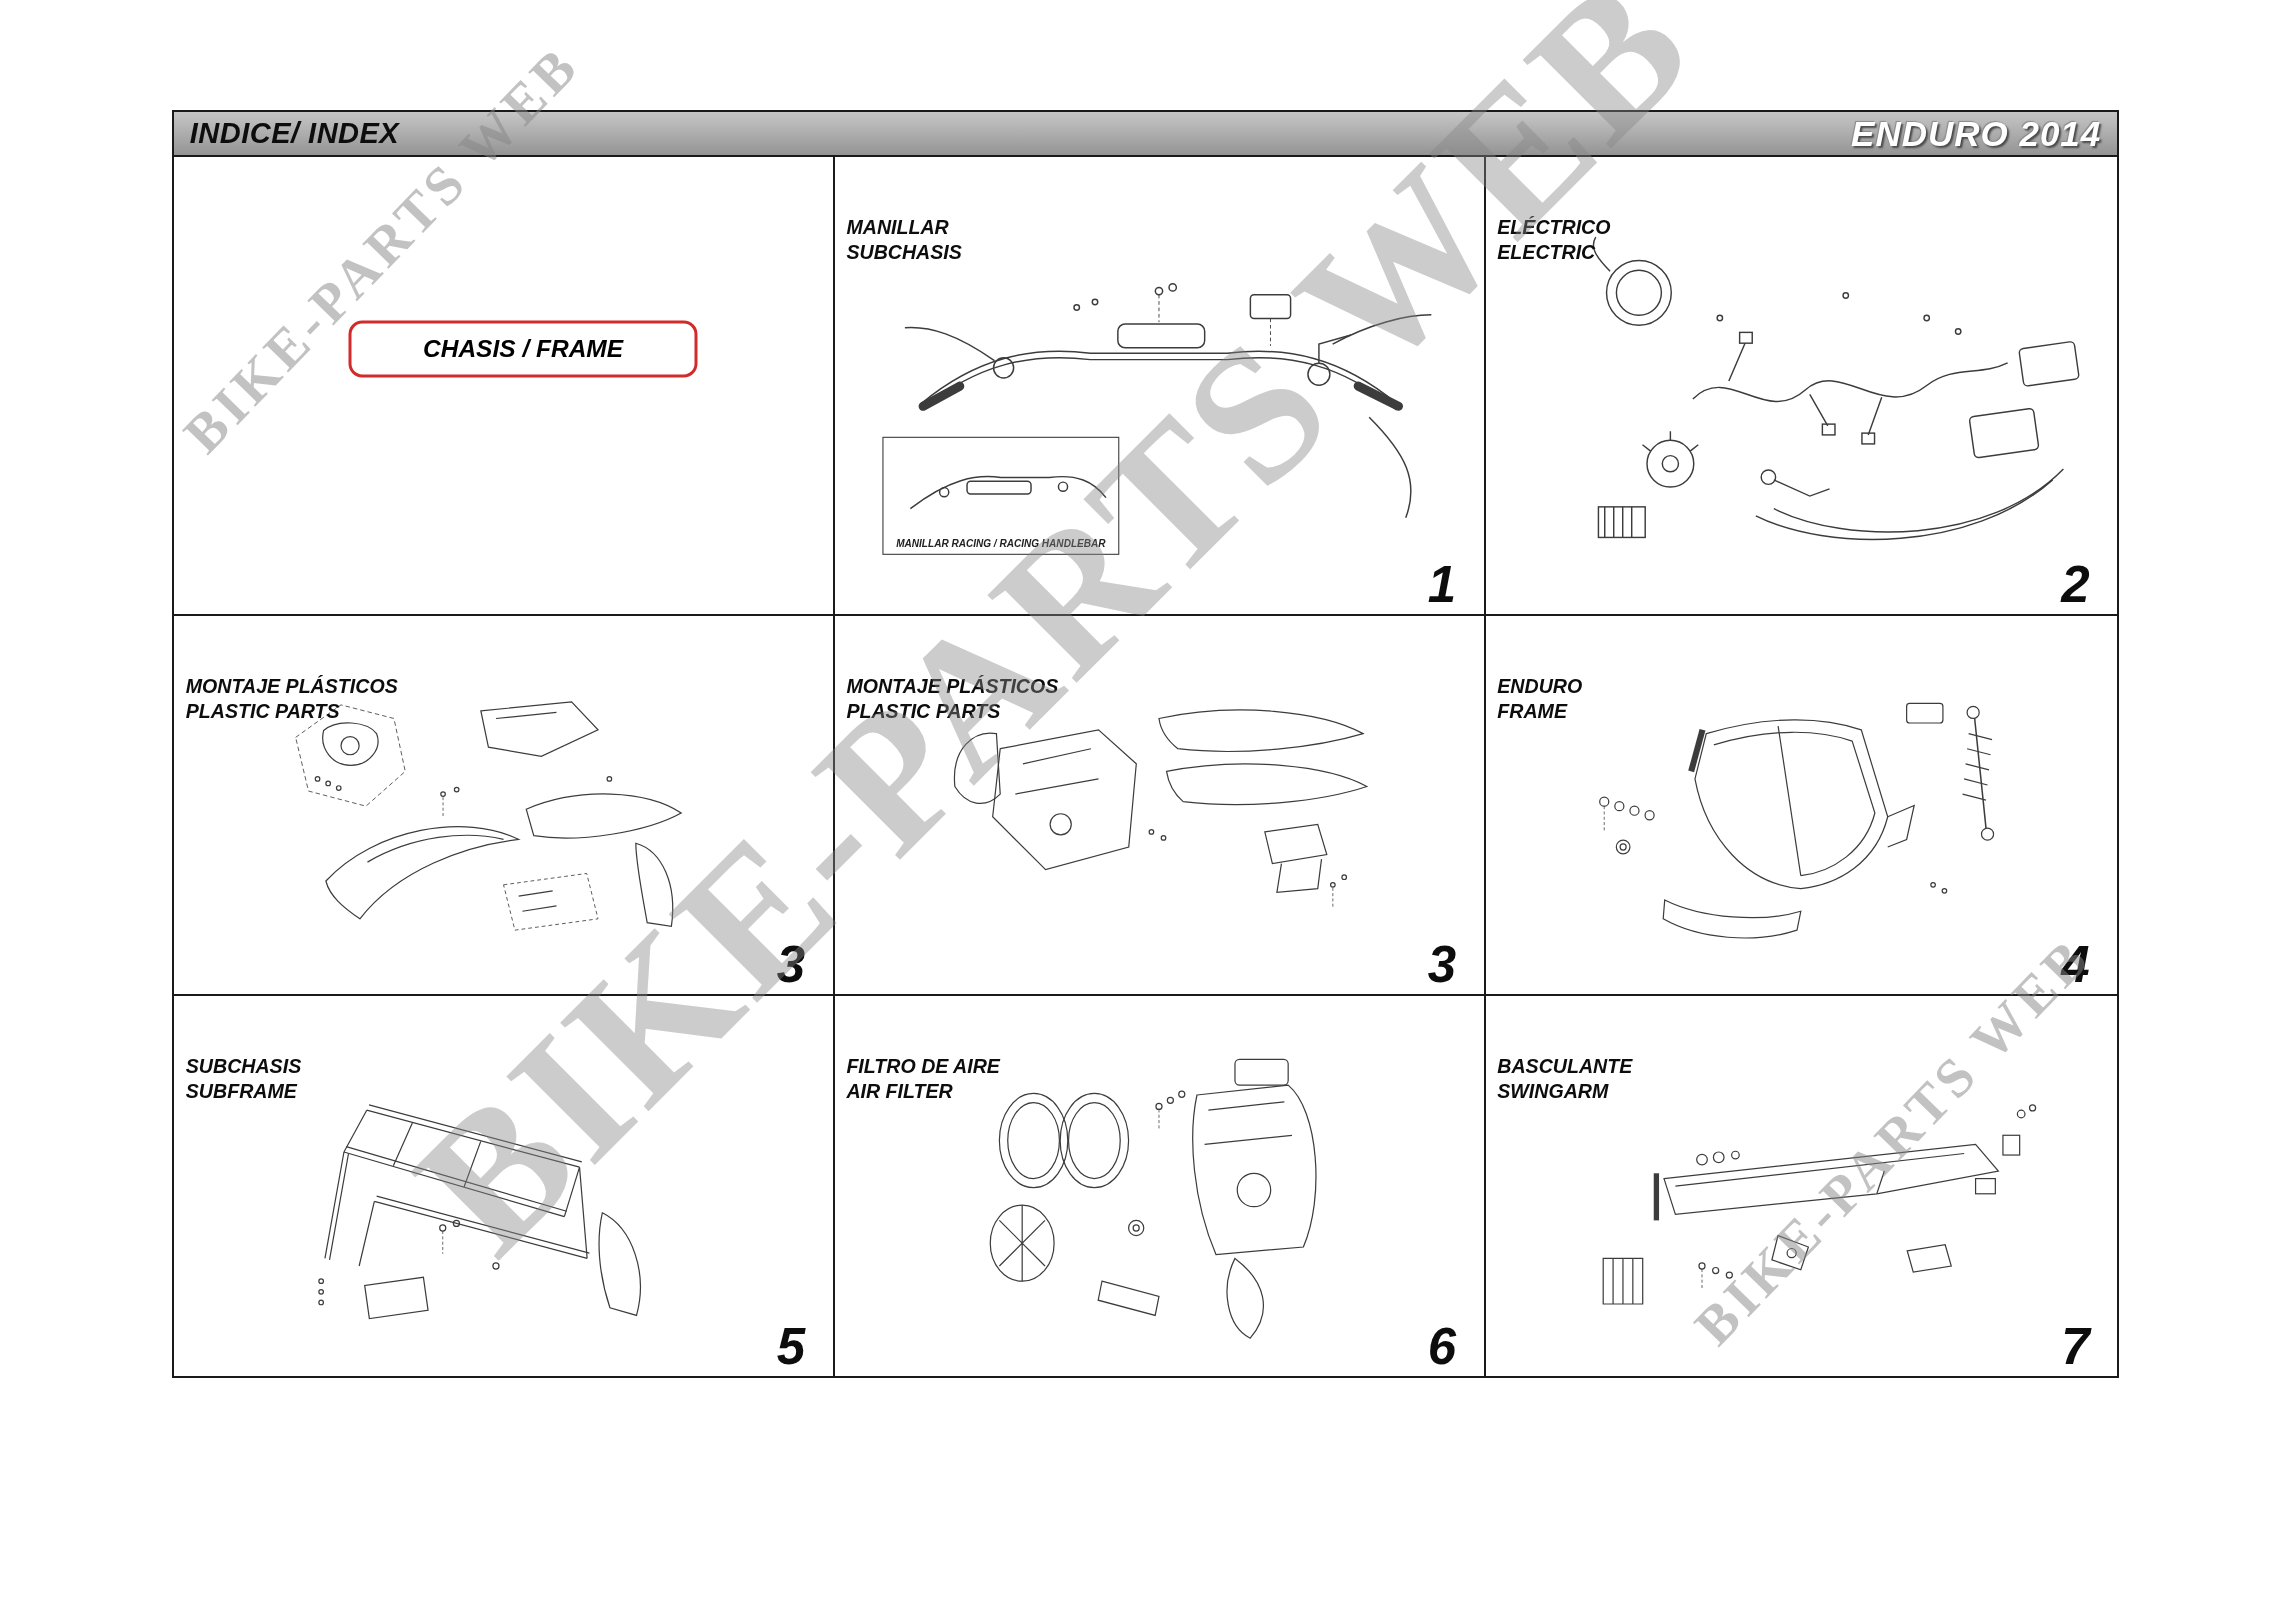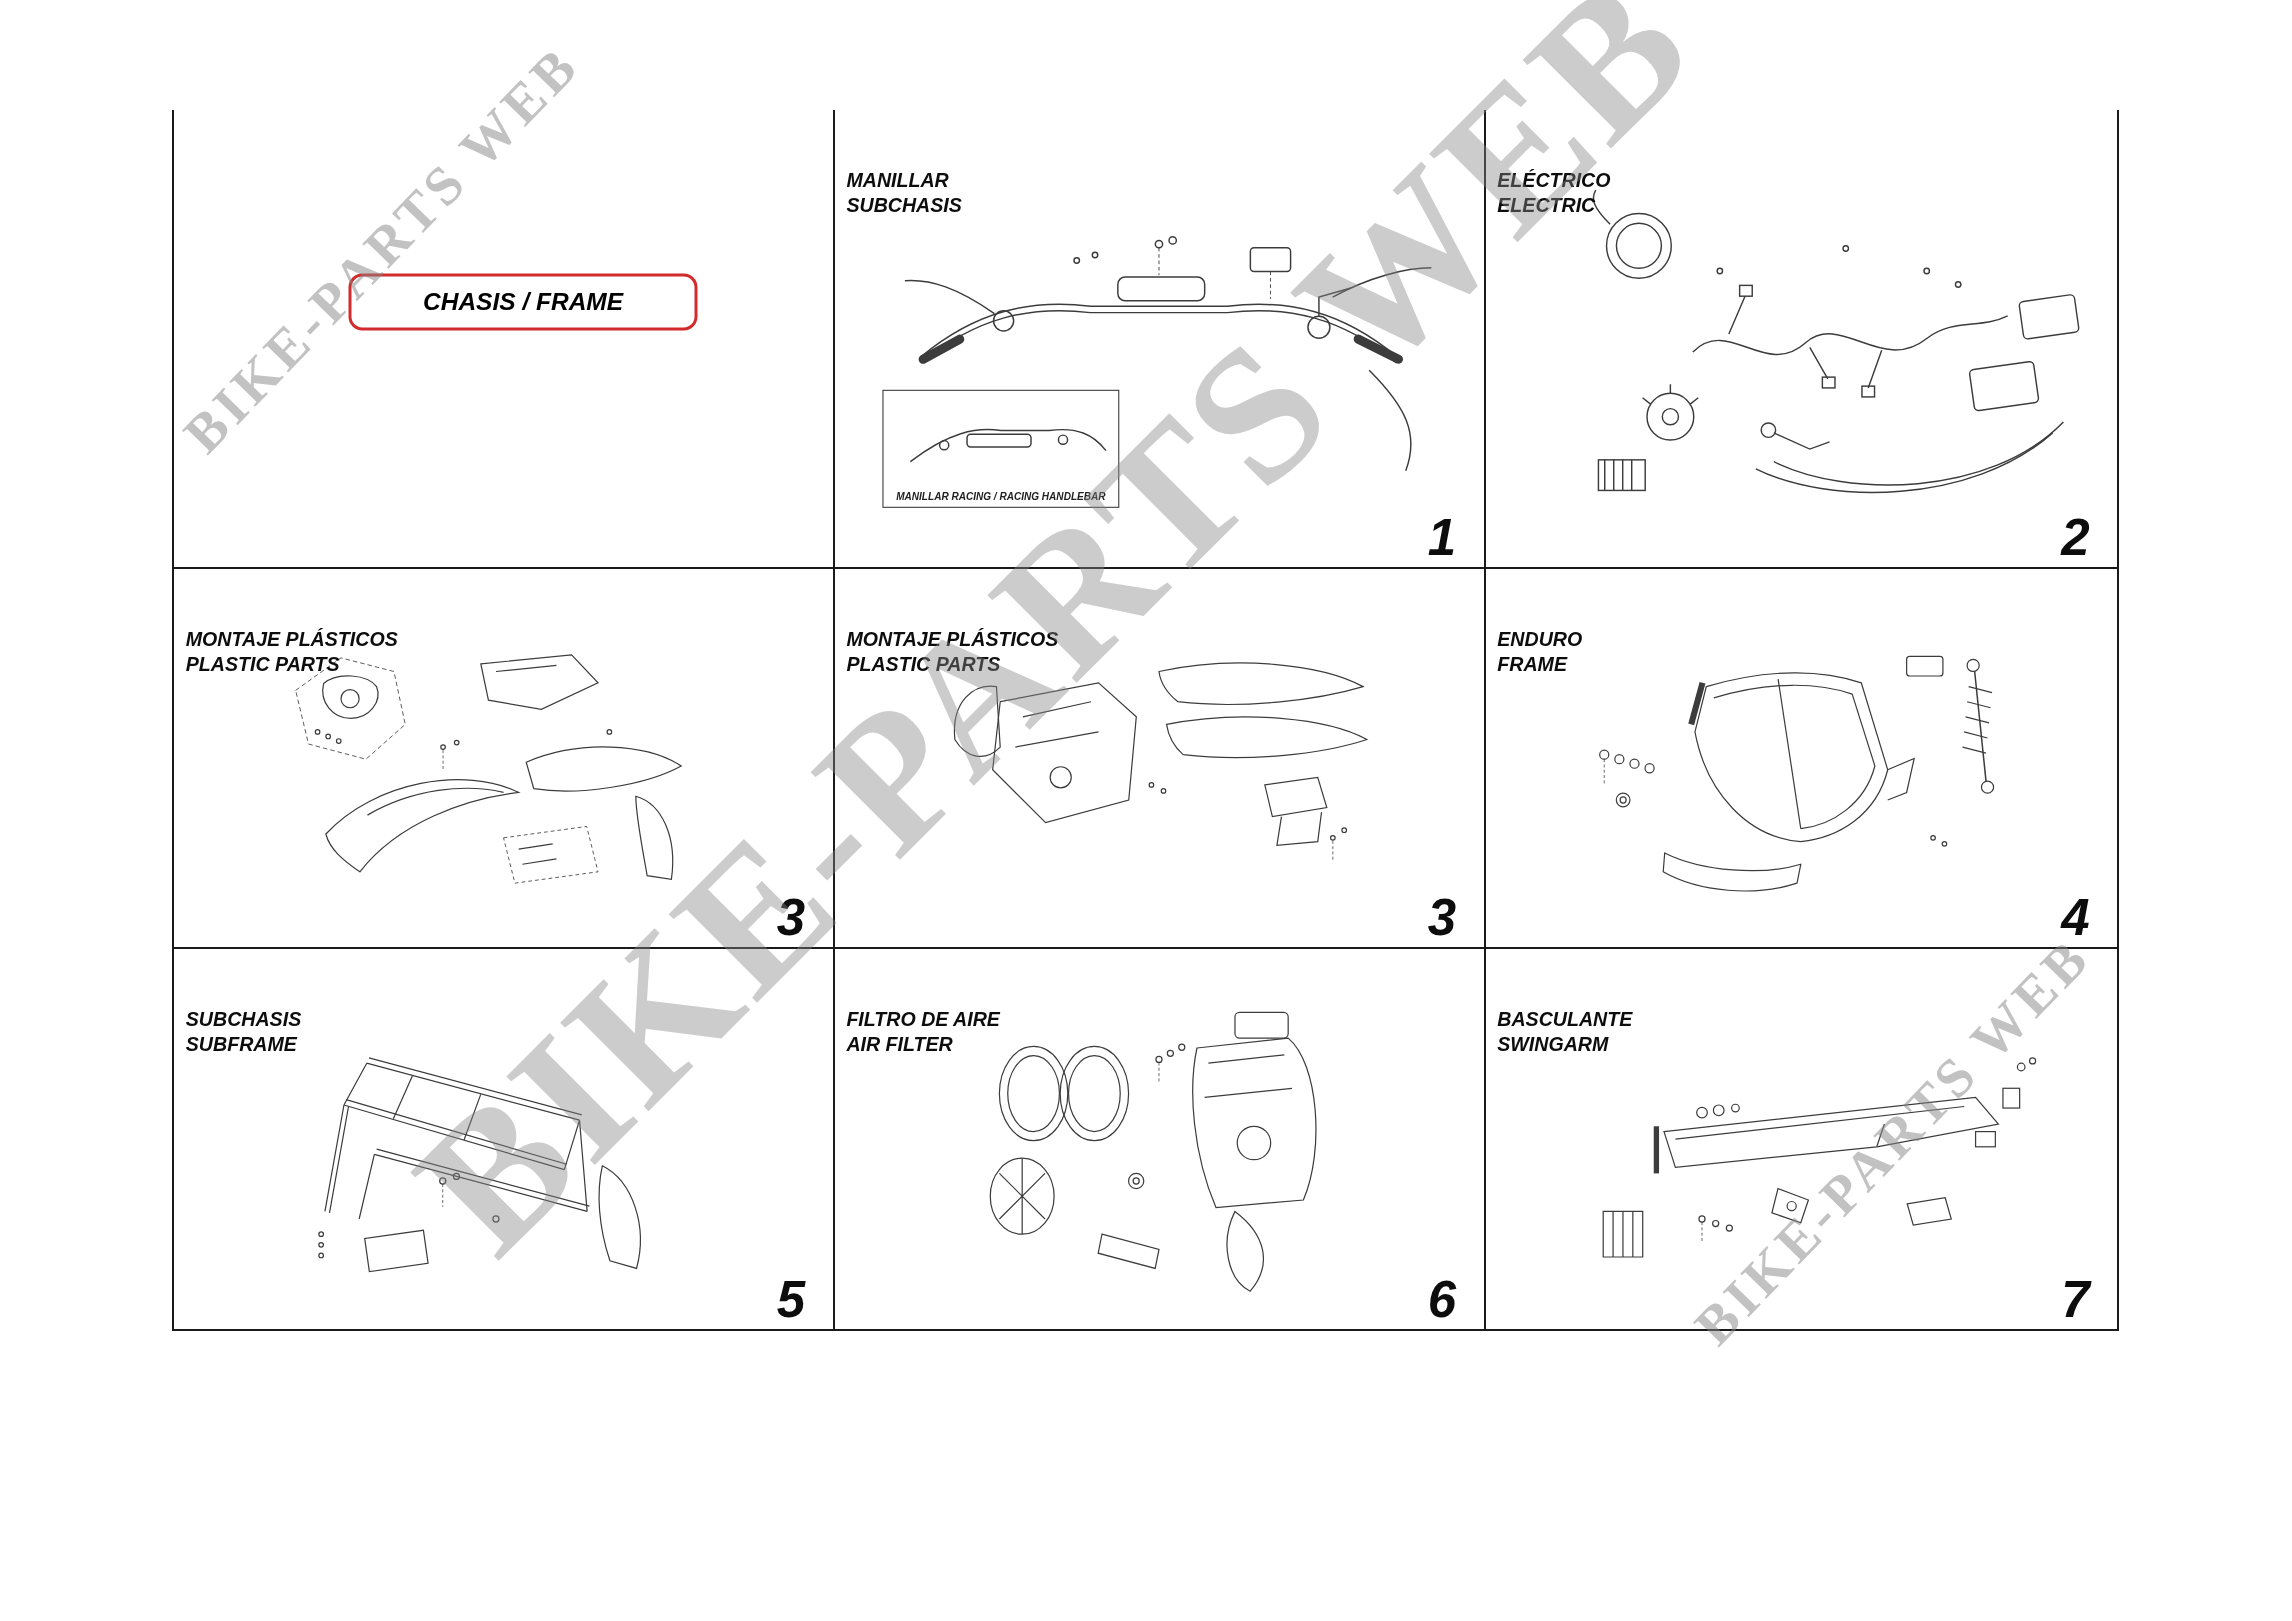--- a/index.html
+++ b/index.html
@@ -34,20 +34,24 @@
   .sk{stroke:#3c3c3c;fill:none;stroke-width:1.6;}
   .caption{font-size:11px;font-style:italic;font-weight:bold;fill:#222;}
 </style>
 </head>
 <body>
 
 <div class="page">
 
   <div class="catalog">
 
+    <div class="header-bar">
+      <span class="header-left">INDICE/ INDEX</span>
+      <span class="header-right">ENDURO 2014</span>
+    </div>
 
     <div class="grid">
 
       <div class="cell r1 c1">
         <div class="index-box">CHASIS / FRAME</div>
       </div>
 
       <div class="cell r1 c2">
         <div class="cell-title">
           <div>MANILLAR</div>

